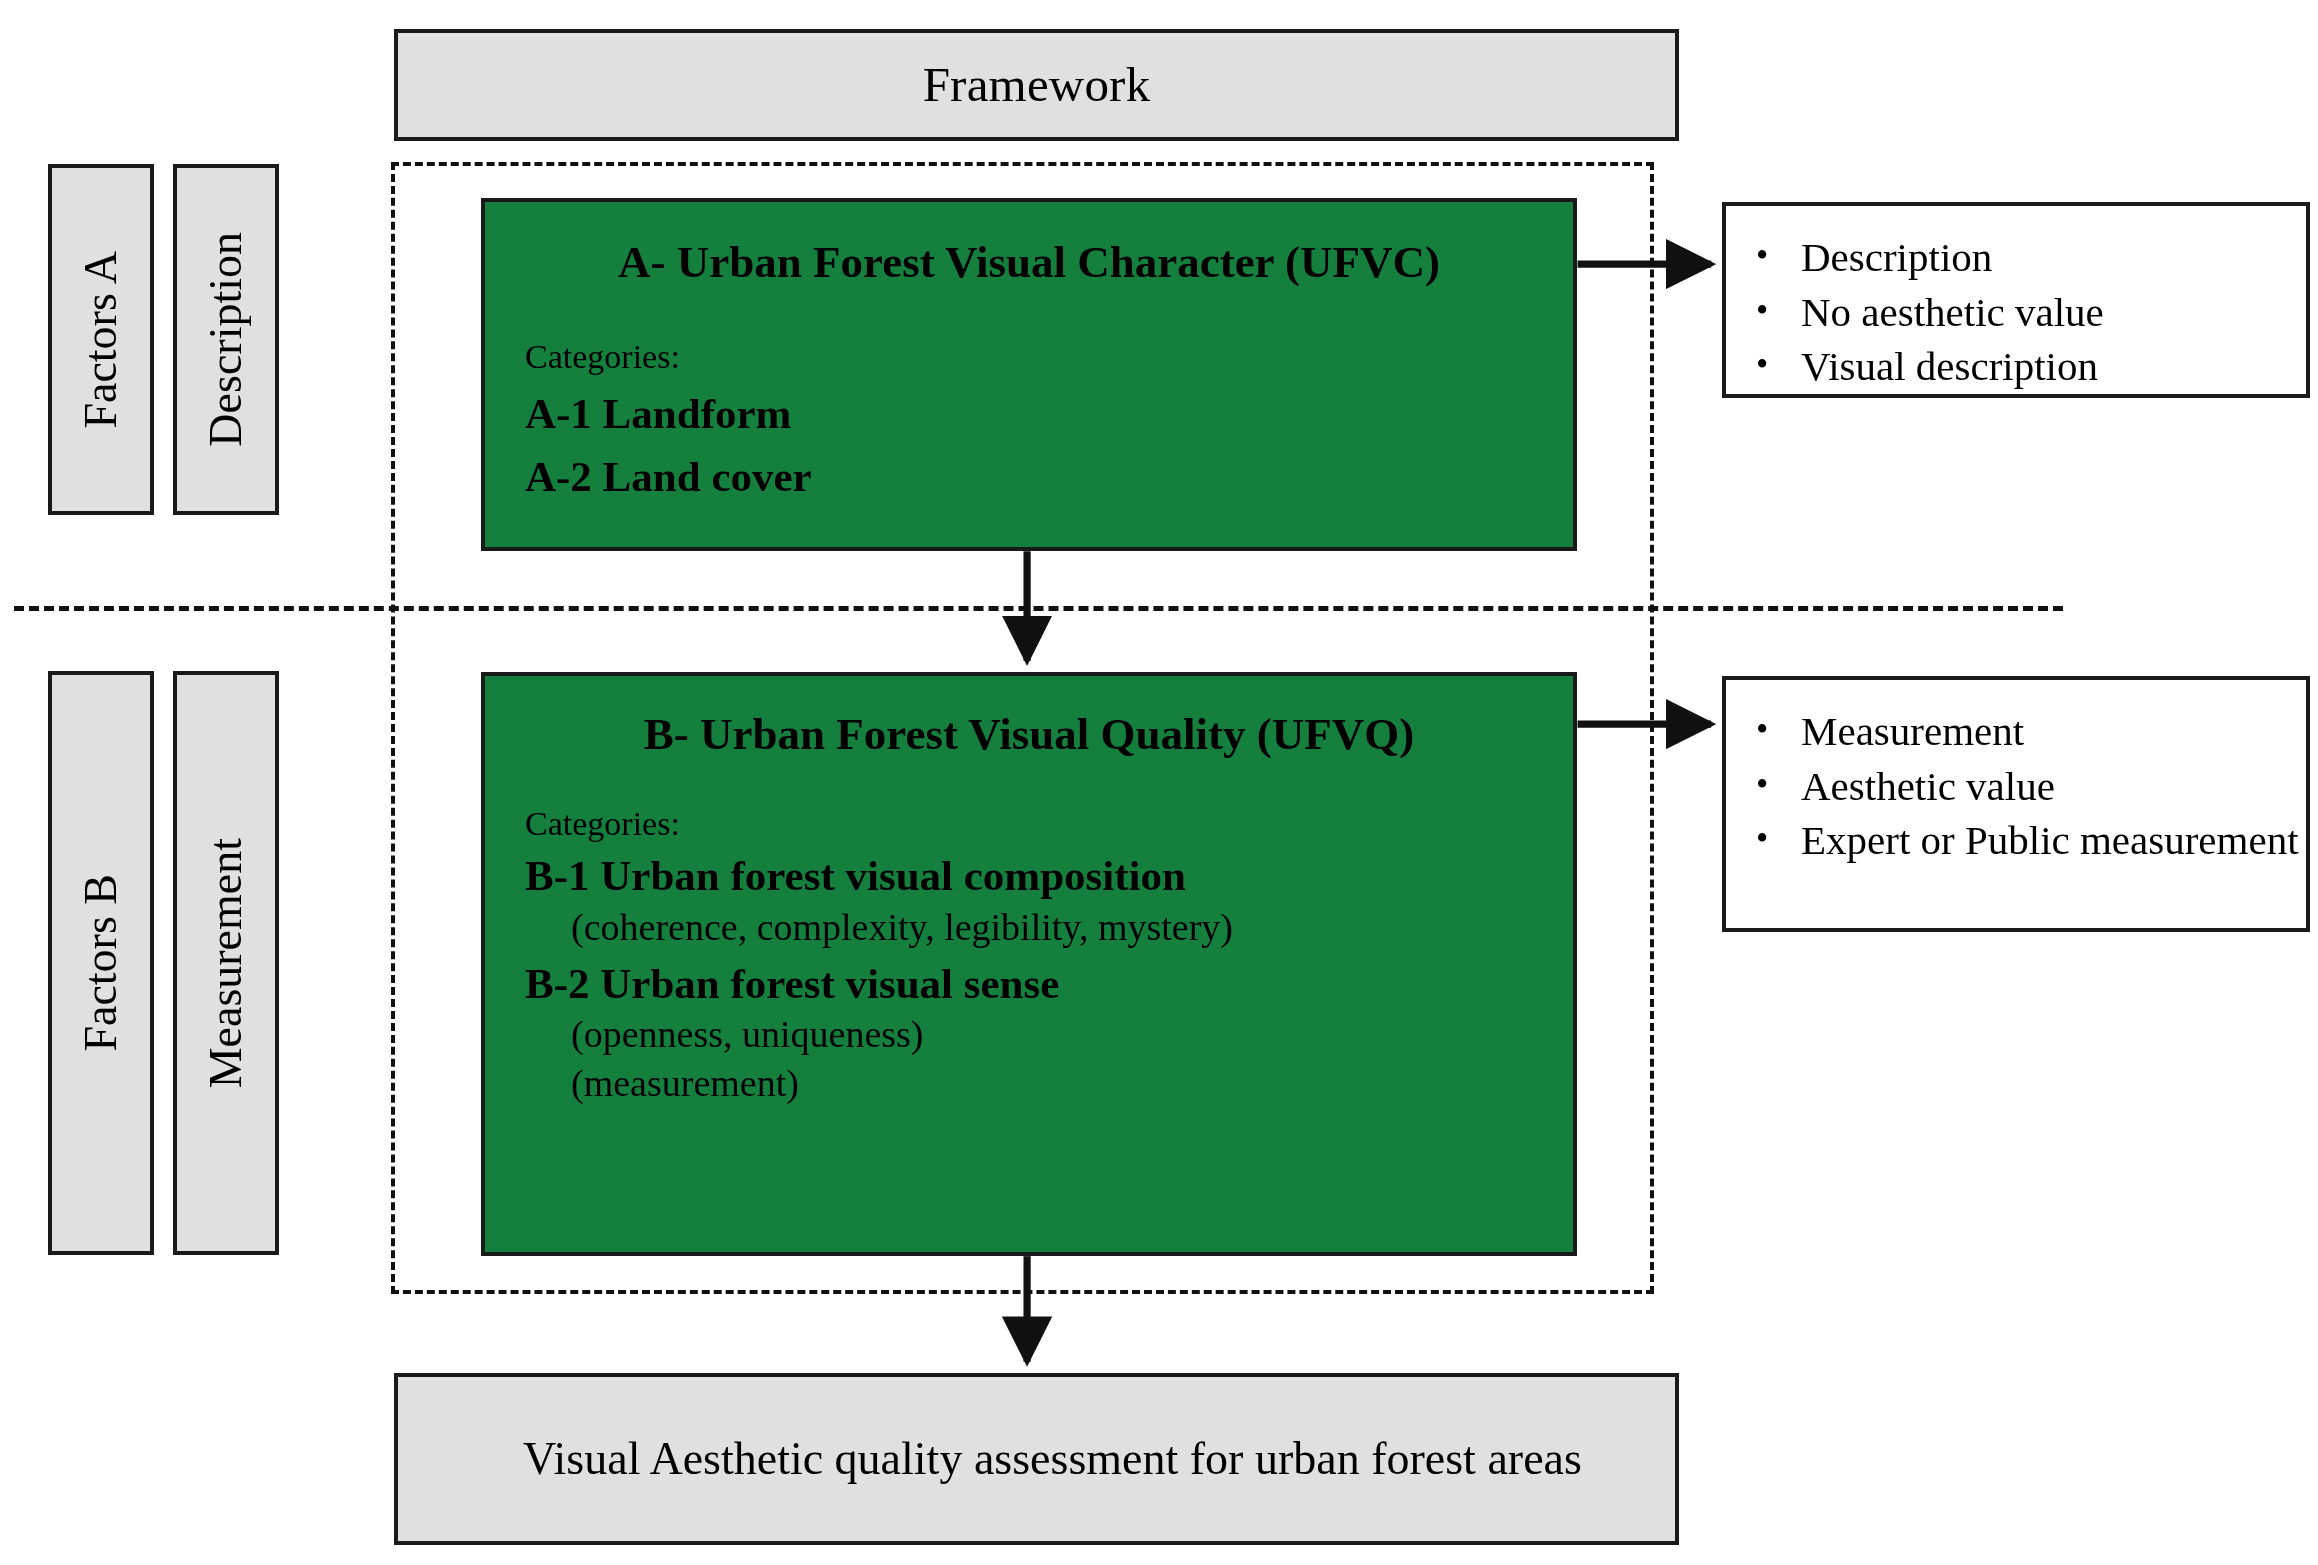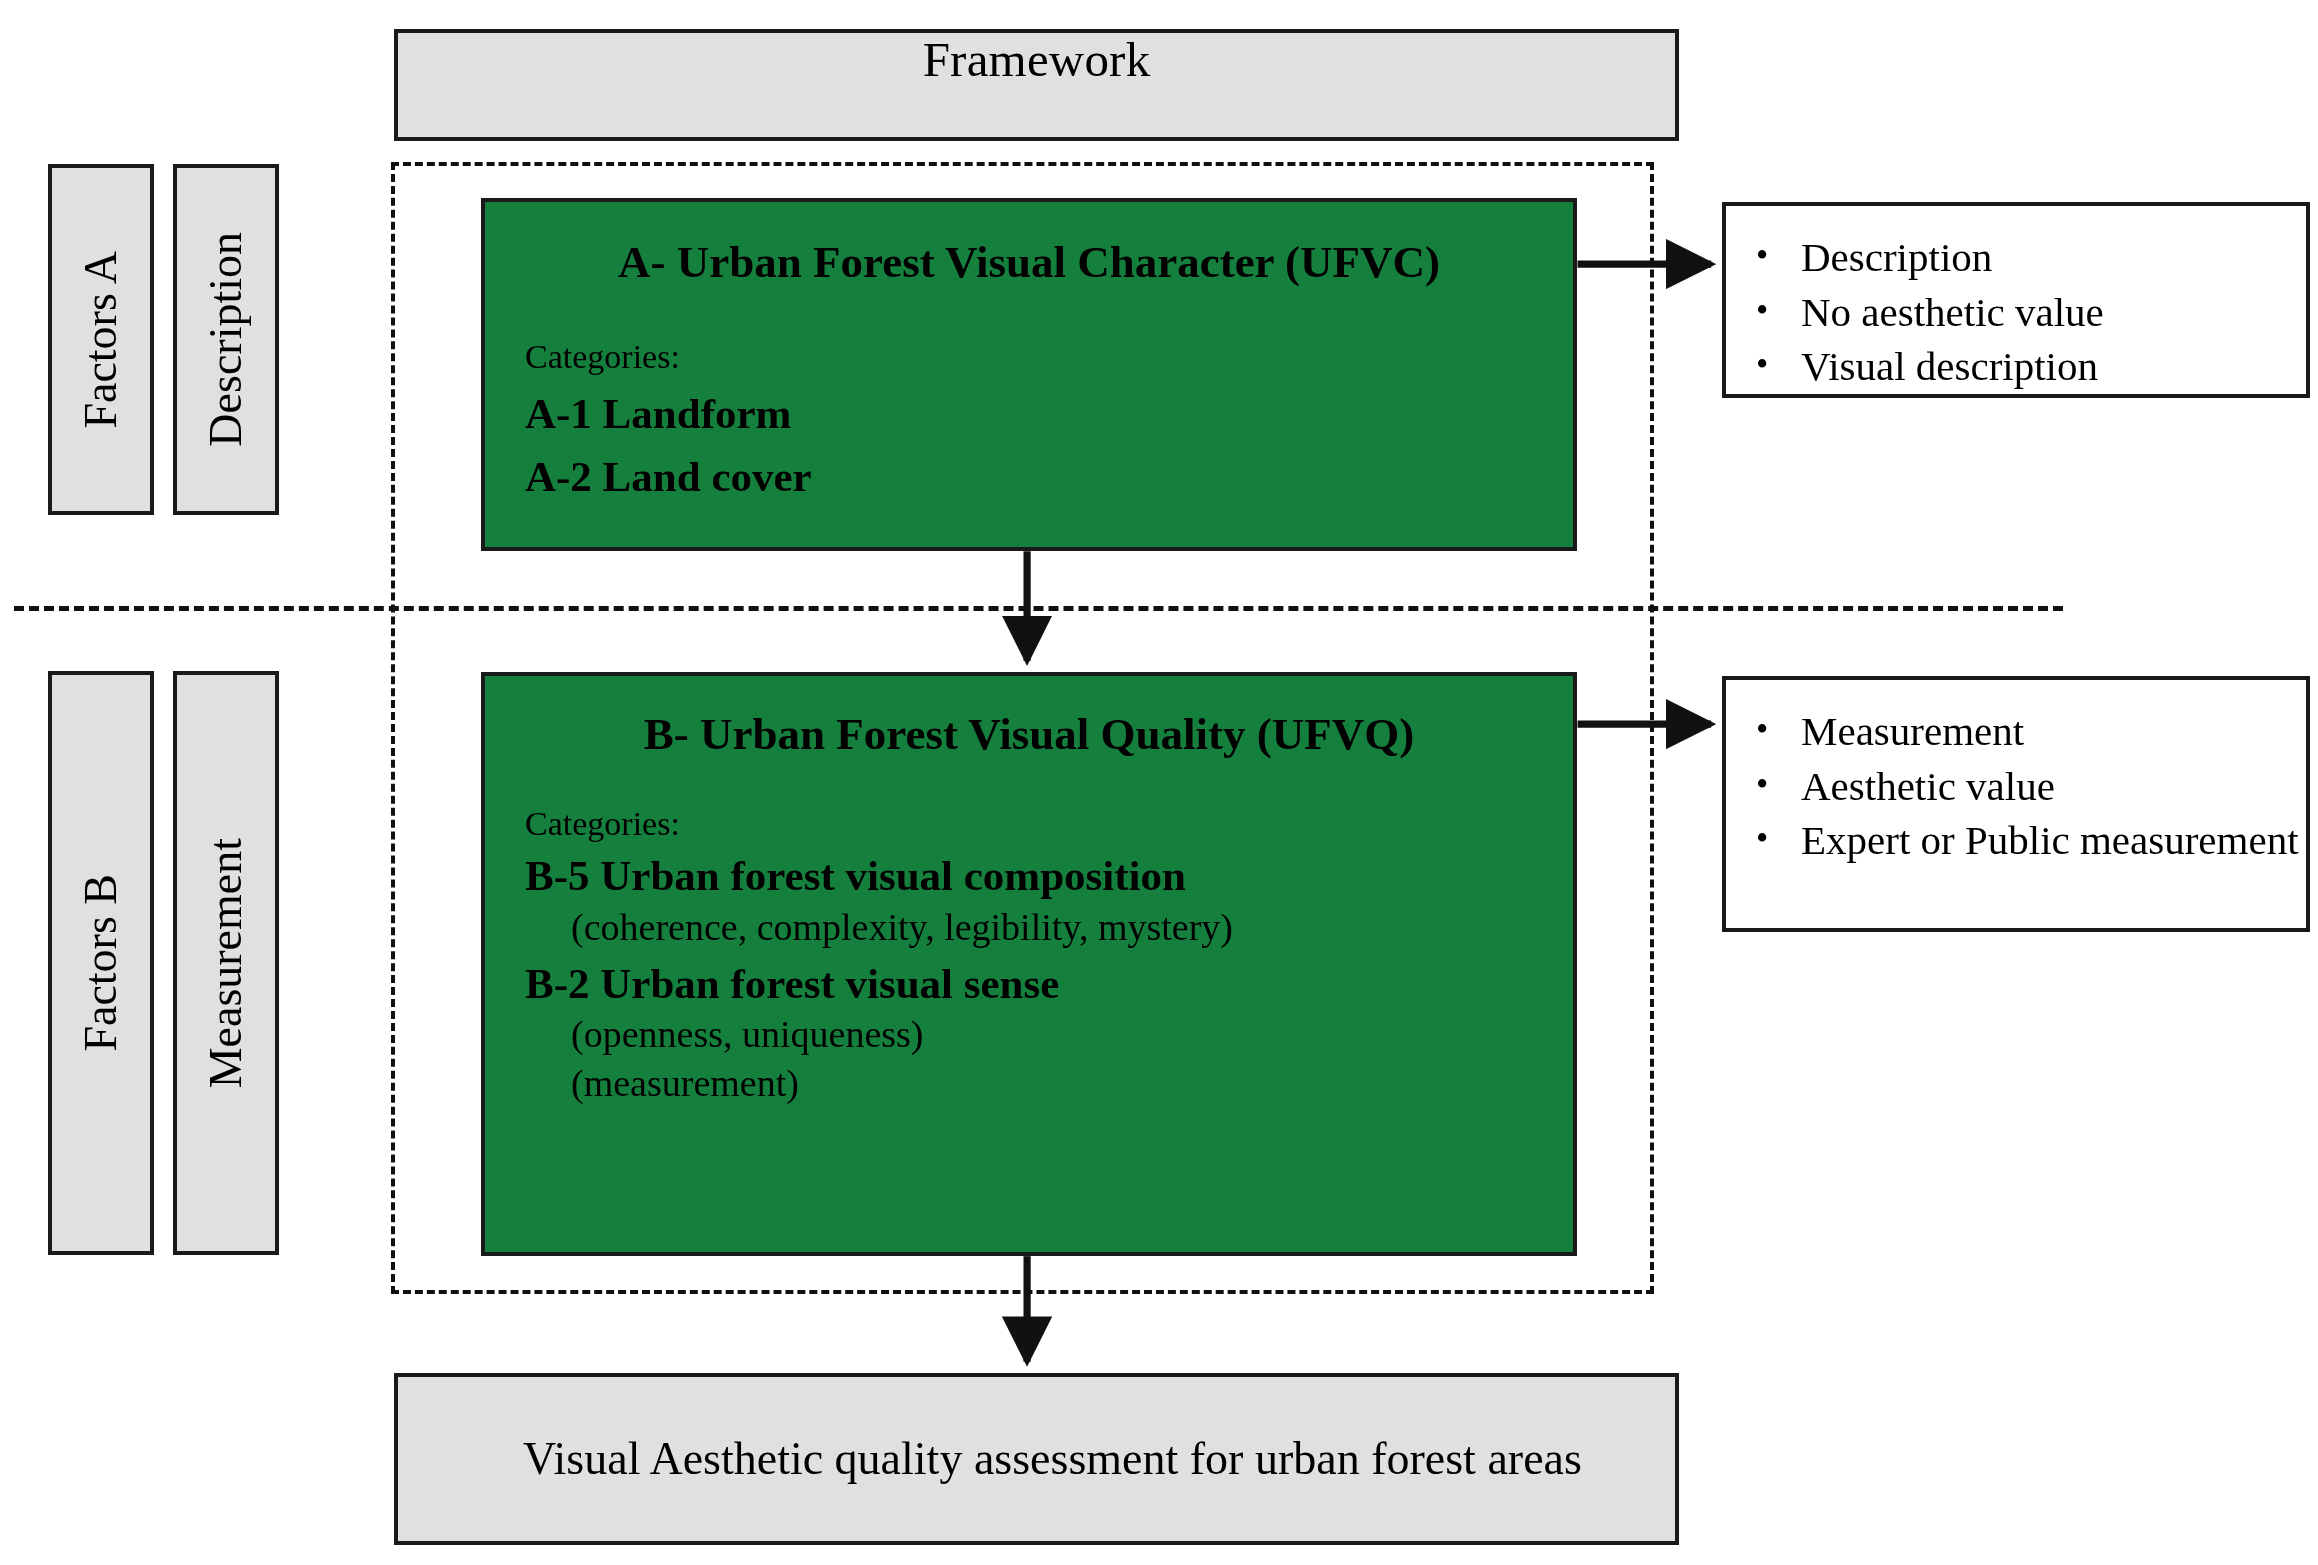--- a/index.html
+++ b/index.html
@@ -20,20 +20,21 @@
     overflow: hidden;
   }
 
   
   .shaded-box {
     position: absolute;
     background: #e0e0e0;
     border: 4px solid #1a1a1a;
     box-sizing: border-box;
     display: flex;
+    align-items: center;
     justify-content: center;
     text-align: center;
   }
   .plain-box {
     position: absolute;
     background: #15803d;
     border: 4px solid #1a1a1a;
     box-sizing: border-box;
   }
 
@@ -222,21 +223,21 @@
     <div class="box-title">A- Urban Forest Visual Character (UFVC)</div>
     <div class="categories-label">Categories:</div>
     <div class="cat-item">A-1 Landform</div>
     <div class="cat-item">A-2 Land cover</div>
   </div>
 
   <div class="plain-box" id="box-b">
     <div class="box-title">B- Urban Forest Visual Quality (UFVQ)</div>
     <div class="categories-label">Categories:</div>
 
-    <div class="cat-item">B-5 Urban forest visual composition</div>
+    <div class="cat-item">B-1 Urban forest visual composition</div>
     <div class="cat-sub">(coherence, complexity, legibility, mystery)</div>
 
     <div class="cat-item">B-2 Urban forest visual sense</div>
     <div class="cat-sub">(openness, uniqueness)</div>
 
     <div class="cat-sub">(measurement)</div>
   </div>
 
   <div class="bullet-box" id="bullets-a">
     <div class="bullet-row">

